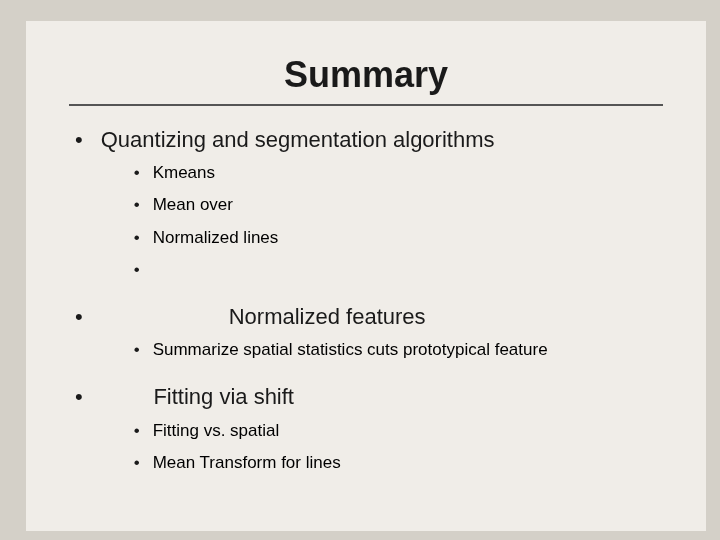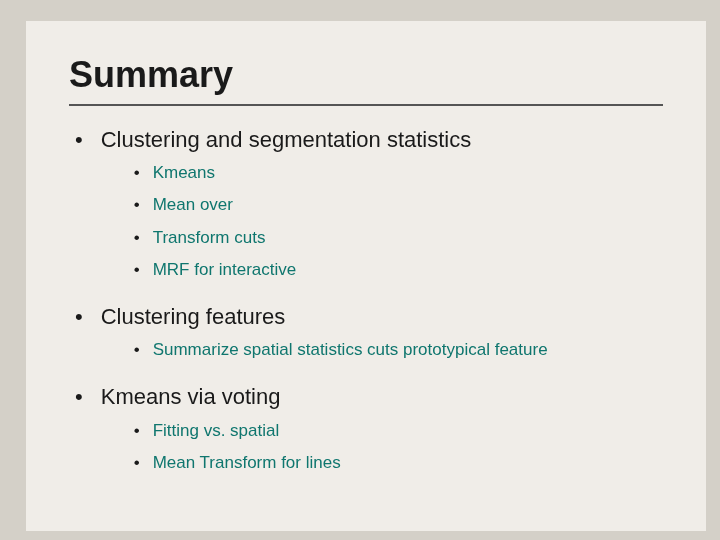--- a/index.html
+++ b/index.html
@@ -1,18 +1,19 @@
 <!DOCTYPE html>
 <html><head>
   <meta charset="utf-8">
   <style>
     * {
       margin: 3px;
       padding: 0;
       box-sizing: border-box;
+      text-align: center;
     }
 
     body {
       width: 720px;
       height: 540px;
       background-color: #d4d0c8;
       font-family: Arial, Helvetica, sans-serif;
       display: flex;
       align-items: center;
       justify-content: center;
@@ -73,74 +74,73 @@
     .bullet-dot-sub {
       font-size: 17px;
       color: #1a1a1a;
       margin-right: 10px;
       line-height: 1.3;
       flex-shrink: 0;
     }
 
     .bullet-text-sub {
       font-size: 17px;
-      color: #0f766e;
+      color: #000000;
       line-height: 1.3;
     }
   </style>
 </head>
 <body>
 
 <div class="slide">
   <div class="slide-title">Summary</div>
 
   <div class="section-main">
 
     <div class="bullet-main">
       <span class="bullet-dot-main">•</span>
       <div>
-        <span class="bullet-text-main">Clustering and segmentation statistics</span>
+        <span class="bullet-text-main">Quantizing and segmentation algorithms</span>
         <div class="sub-list">
           <div class="bullet-sub">
             <span class="bullet-dot-sub">•</span>
             <span class="bullet-text-sub">Kmeans</span>
           </div>
           <div class="bullet-sub">
             <span class="bullet-dot-sub">•</span>
             <span class="bullet-text-sub">Mean over</span>
           </div>
           <div class="bullet-sub">
             <span class="bullet-dot-sub">•</span>
-            <span class="bullet-text-sub">Transform cuts</span>
+            <span class="bullet-text-sub">Normalized lines</span>
           </div>
           <div class="bullet-sub">
             <span class="bullet-dot-sub">•</span>
-            <span class="bullet-text-sub">MRF for interactive</span>
           </div>
         </div>
       </div>
     </div>
 
     <div class="bullet-main">
       <span class="bullet-dot-main">•</span>
       <div>
-        <span class="bullet-text-main">Clustering features</span>
+        <span class="bullet-text-main">Normalized features</span>
         <div class="sub-list">
           <div class="bullet-sub">
             <span class="bullet-dot-sub">•</span>
             <span class="bullet-text-sub">Summarize spatial statistics cuts prototypical feature</span>
           </div>
         </div>
       </div>
     </div>
 
     <div class="bullet-main">
       <span class="bullet-dot-main">•</span>
       <div>
-        <span class="bullet-text-main">Kmeans via voting</span>
+        <span class="bullet-text-main">Fitting via shift</span>
         <div class="sub-list">
           <div class="bullet-sub">
             <span class="bullet-dot-sub">•</span>
             <span class="bullet-text-sub">Fitting vs. spatial</span>
           </div>
           <div class="bullet-sub">
             <span class="bullet-dot-sub">•</span>
             <span class="bullet-text-sub">Mean Transform for lines</span>
           </div>
         </div>

